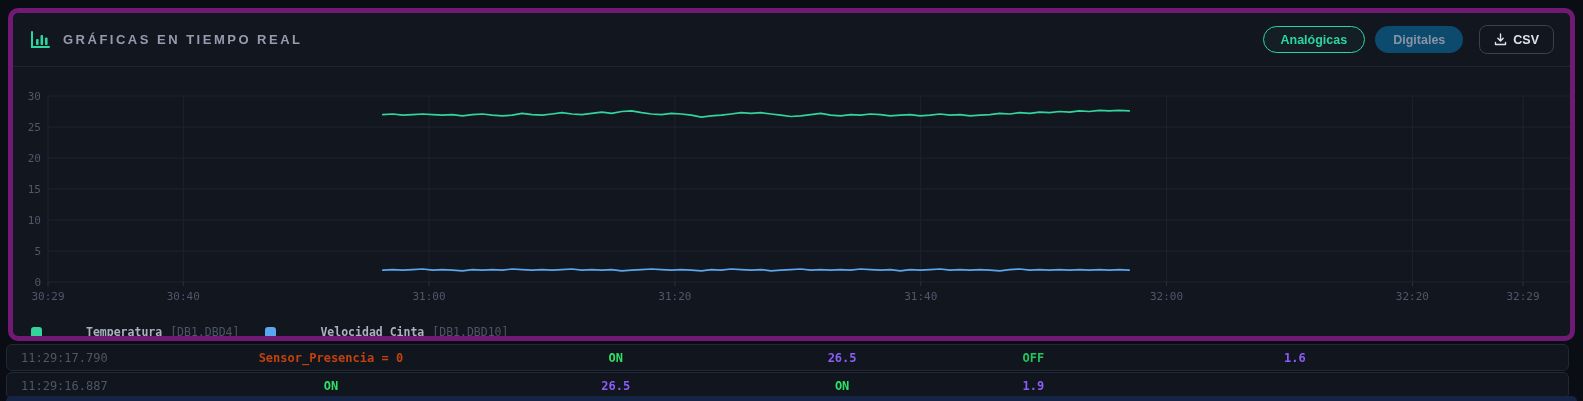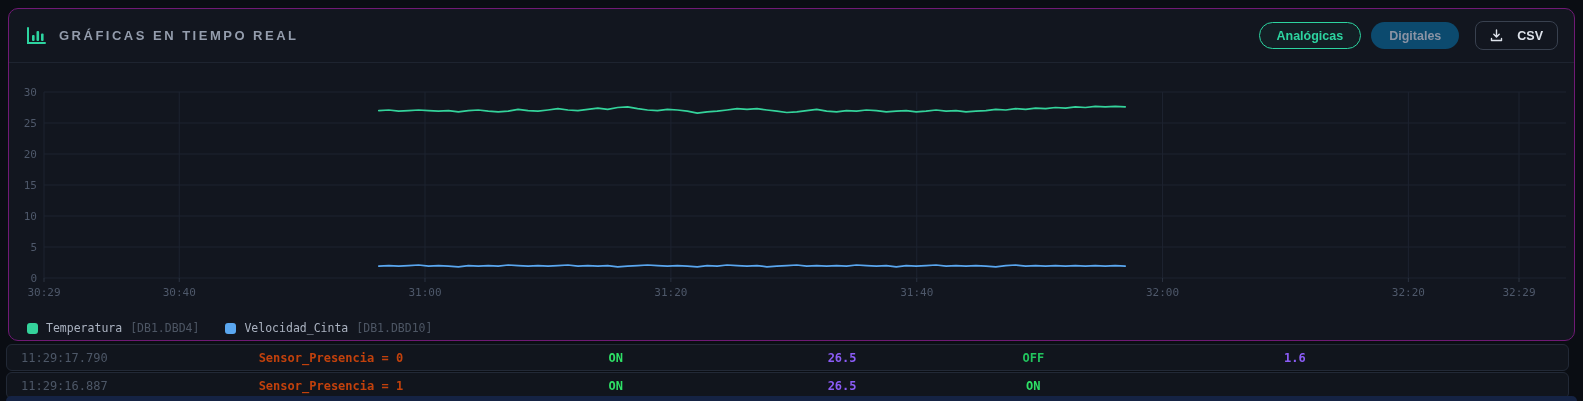--- a/index.html
+++ b/index.html
@@ -8,21 +8,21 @@
     background:#0a0d13;
     font-family:"Liberation Sans", sans-serif;
     color:#aab2c0;
     position:relative;
   }
 
   
   .card {
     position:absolute; left:8px; top:8px; right:8px; height:333px;
     background:#12161f;
-    border:1px solid #701a75;
+    border:5px solid #701a75;
     border-radius:10px;
     overflow:hidden;
   }
   .card-header {
     height:54px;
     display:flex; align-items:center;
     padding:0 16px;
     border-bottom:1px solid #1e2430;
   }
   .title-wrap { display:flex; align-items:center; gap:12px; }
@@ -51,37 +51,37 @@
     color:#8a93a4;
     background:#0c4a6e;
   }
   .csv-btn {
     height:29px; padding:0 14px;
     border-radius:8px;
     border:1px solid #39414f;
     background:transparent;
     color:#dde2ea;
     font-size:12.5px; font-weight:bold;
-    display:flex; align-items:center; gap:14px;
+    display:flex; align-items:center; gap:6px;
     cursor:pointer;
     margin-left:6px;
     font-family:"Liberation Sans", sans-serif;
   }
 
   
   .chart-area { position:relative; width:100%; }
   .legend-row {
     display:flex; align-items:center; gap:26px;
     padding:4px 0 0 18px;
     font-family:"DejaVu Sans Mono", monospace;
     font-size:11.5px;
   }
   .legend-item { display:flex; align-items:center; gap:8px; }
   .legend-swatch { width:11px; height:11px; border-radius:3px; }
-  .legend-label { color:#aab2c0; font-weight:normal; }
+  .legend-label { color:#aab2c0; font-weight:bold;margin-left:36px; }
   .legend-tag { color:#4d5664; }
 
   
   .log-list { position:absolute; left:6px; right:14px; top:344px; }
   .log-row {
     height:27px;
     display:grid;
     grid-template-columns:11.5% 18.5% 18% 11% 13.5% 20% auto;
     align-items:center;
     background:#11151d;
@@ -197,19 +197,19 @@
     <div class="log-row">
       <div class="cell s-time">11:29:17.790</div>
       <div class="cell s-event">Sensor_Presencia = 0</div>
       <div class="cell s-on">ON</div>
       <div class="cell s-num">26.5</div>
       <div class="cell s-off">OFF</div>
       <div class="cell s-num">1.6</div>
     </div>
     <div class="log-row">
       <div class="cell s-time">11:29:16.887</div>
-      <div class="cell s-event">Sensor_Presencia = 1</div>
       <div class="cell s-on">ON</div>
       <div class="cell s-num">26.5</div>
       <div class="cell s-on">ON</div>
+      <div class="cell s-num">1.9</div>
     </div>
   </div>
 <div class="next-row-strip"></div>
 
 </body></html>

